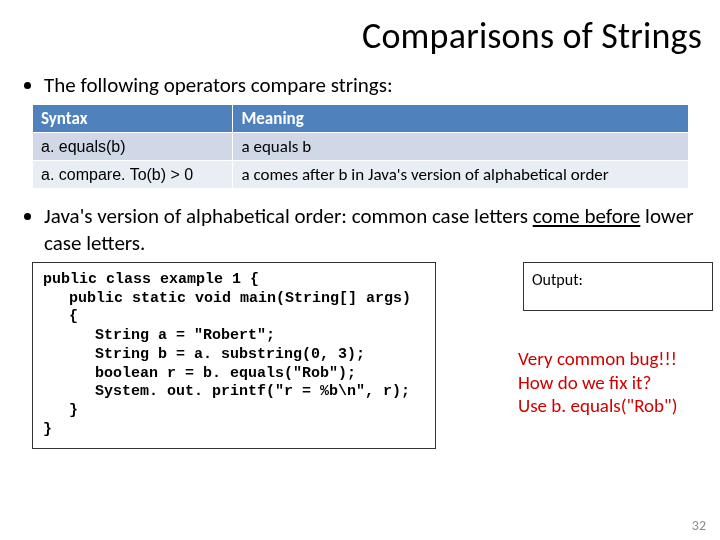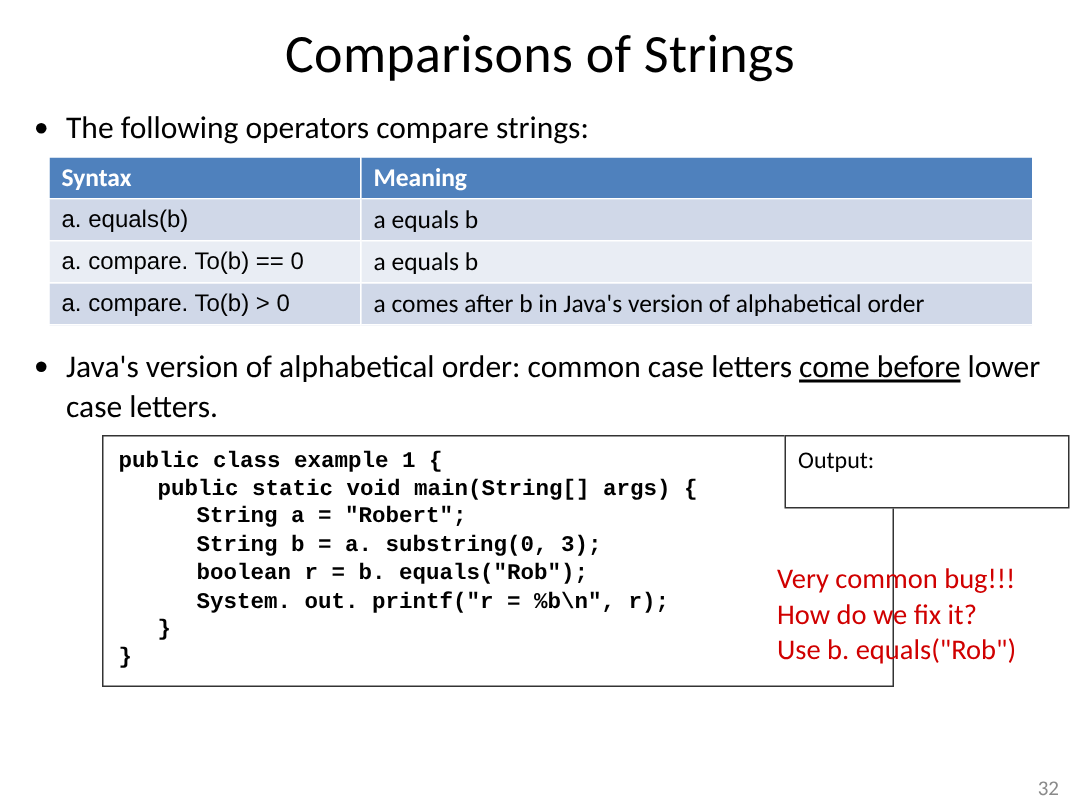--- a/index.html
+++ b/index.html
@@ -13,21 +13,21 @@
     overflow: hidden;
   }
   .slide {
     width: 720px;
     height: 540px;
     position: relative;
     box-sizing: border-box;
     padding: 10px 18px 8px 18px;
   }
   .title {
-    text-align: center;
+    text-align: right;
     font-size: 36px;
     font-weight: 400;
     margin: 4px 0 14px 0;
     letter-spacing: 0.2px;
   }
   .bullets {
     margin: 0;
     padding: 0 0 0 26px;
     list-style: disc;
     font-size: 21px;
@@ -60,30 +60,29 @@
   table.comp td.syntax { font-family: Liberation Sans, sans-serif; font-size: 16px; }
   .underline { text-decoration: underline; }
   .lower {
     position: relative;
     margin-top: 4px;
   }
   .codebox {
     position: absolute;
     left: 14px;
     top: 0;
-    width: 528px;
+    width: 404px;
     border: 1px solid #333;
     padding: 8px 10px 8px 10px;
     font-family: "Courier New", monospace;
     font-size: 15px;
     line-height: 1.25;
     font-weight: 700;
     box-sizing: border-box;
     background: #fff;
-    margin-left: 36px;
   }
   .codebox .ind1 { padding-left: 26px; }
   .codebox .ind2 { padding-left: 52px; }
   .outbox {
     position: absolute;
     left: 505px;
     top: 0;
     width: 190px;
     border: 1px solid #333;
     padding: 6px 8px;
@@ -128,24 +127,20 @@
         <th>Syntax</th>
         <th>Meaning</th>
       </tr>
     </thead>
     <tbody>
       <tr>
         <td class="syntax">a. equals(b)</td>
         <td>a equals b</td>
       </tr>
       <tr>
-        <td class="syntax">a. compare. To(b) == 0</td>
-        <td>a equals b</td>
-      </tr>
-      <tr>
         <td class="syntax">a. compare. To(b) &gt;  0</td>
         <td>a comes after b in Java's version of alphabetical order</td>
       </tr>
     </tbody>
   </table>
 
   <ul class="bullets">
     <li>
       <span>Java's version of alphabetical order: common case letters </span><span class="underline">come before</span><span> lower case letters.</span>
     </li>

